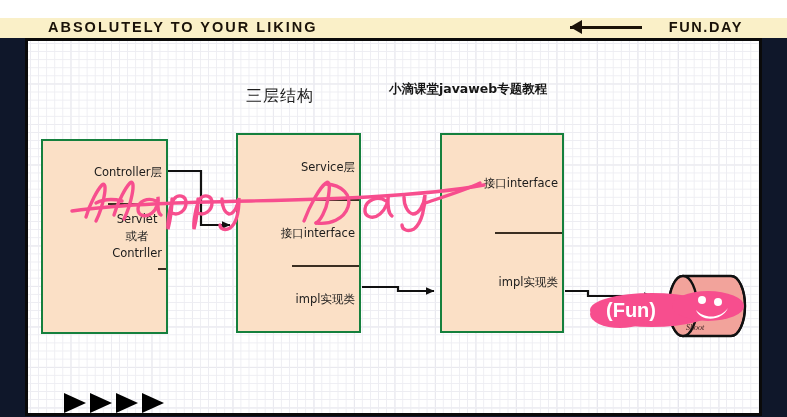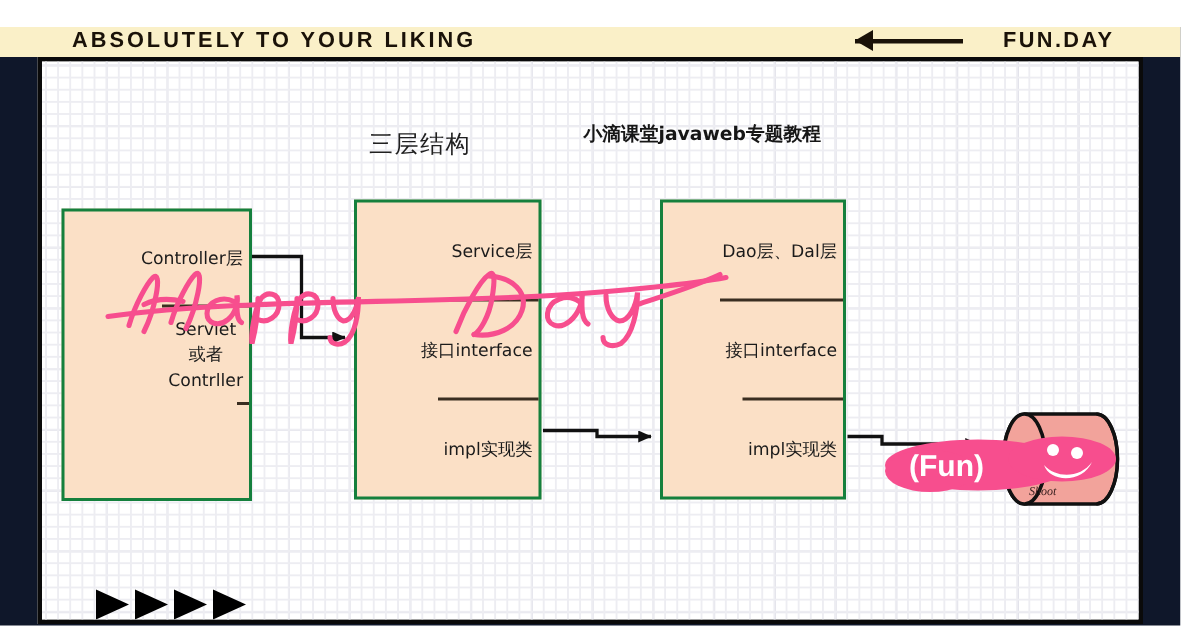--- a/index.html
+++ b/index.html
@@ -220,21 +220,20 @@
       <div class="layer-cell empty"></div>
     </div>
 
     <div class="layer-col" id="col-service">
       <div class="layer-cell">Service层</div>
       <div class="layer-cell">接口interface</div>
       <div class="layer-cell">impl实现类</div>
     </div>
 
     <div class="layer-col" id="col-dao">
-      <div class="layer-cell">Dao层、Dal层</div>
       <div class="layer-cell">接口interface</div>
       <div class="layer-cell">impl实现类</div>
     </div>
 
     <svg id="connectors" viewBox="0 0 737 378">
       <defs>
         <marker id="arrowhead" markerWidth="9" markerHeight="8" refX="8.5" refY="4" orient="auto" markerUnits="userSpaceOnUse">
           <path d="M0,0 L9,4 L0,8 Z" fill="#111111"></path>
         </marker>
       </defs>

